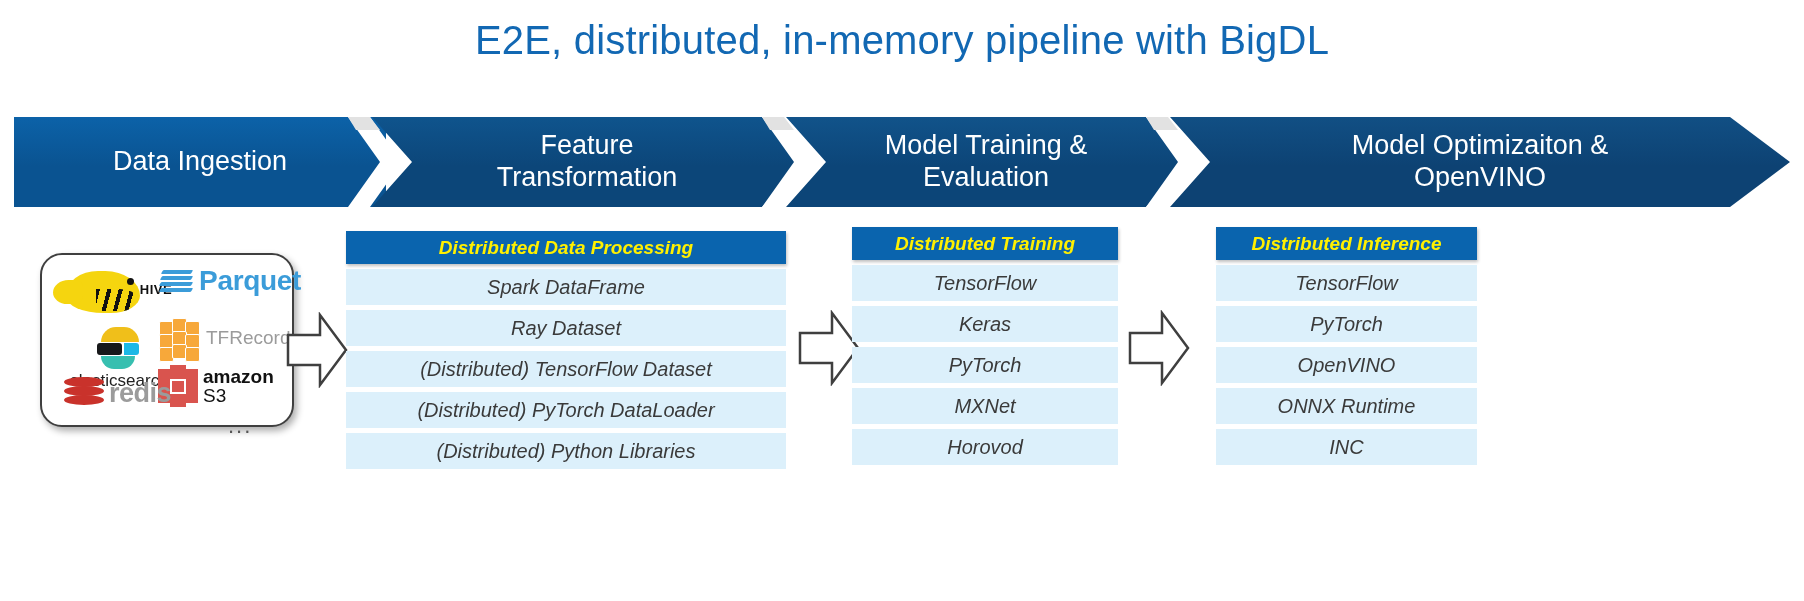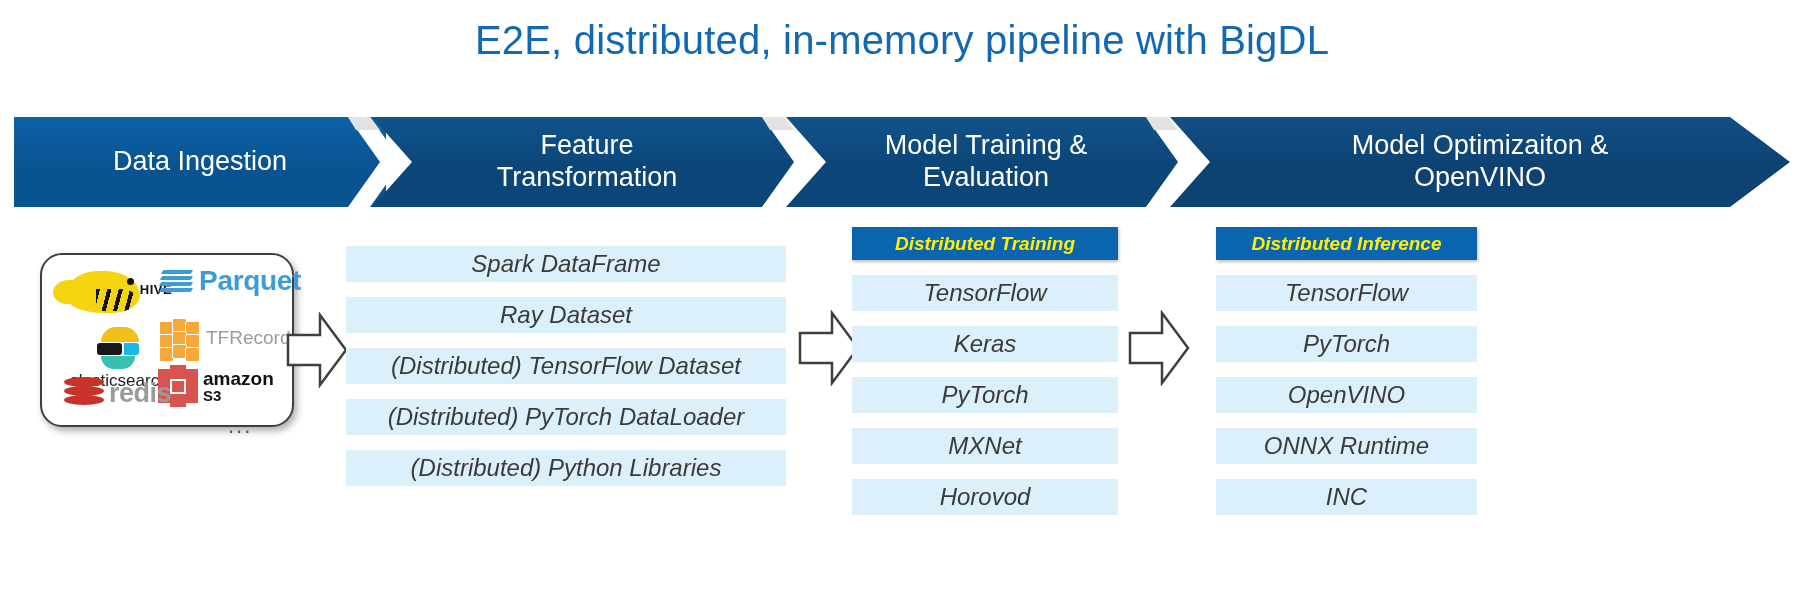--- a/index.html
+++ b/index.html
@@ -76,40 +76,40 @@
   .tf-mark{width:42px;height:42px;margin-right:6px;position:relative;}
   .tf-cube{position:absolute;width:13px;height:13px;background:#F7A83A;border:1px solid #fff;border-radius:2px;}
   .tf-word{font-size:19px;color:#9b9b9b;}
 
   
   .lg-s3{left:116px;top:110px;}
   .s3-mark{width:40px;height:42px;position:relative;margin-right:5px;}
   .s3-p{position:absolute;background:#D9544E;}
   .s3-word{line-height:1.02;}
   .s3-a{font-size:19px;font-weight:bold;color:#111;display:block;}
-  .s3-n{font-size:15px;color:#111;display:block;font-weight:bold;}
+  .s3-n{font-size:19px;color:#111;display:block;}
 
   
   .lg-redis{left:22px;top:122px;}
   .rd-mark{width:40px;height:32px;margin-right:5px;position:relative;}
   .rd-l{position:absolute;left:0;width:40px;height:10px;background:#C9322B;border-radius:50%;}
   .rd-word{font-size:27px;font-weight:bold;color:#9b9b9b;letter-spacing:-.5px;}
 
   .dots{position:absolute;left:186px;top:158px;font-size:22px;color:#555;letter-spacing:2px;}
 
   
   .tbl{position:absolute;}
   .tbl .hd{
     background:#0A64AE;color:#FFF000;font-style:italic;font-weight:bold;
     font-size:19px;text-align:center;height:33px;line-height:33px;
     box-shadow:1px 2px 3px rgba(0,0,0,.25);
   }
   .tbl .rw{
-    background:#DCF0FB;color:#3a3a3a;font-style:italic;font-size:24px;
-    text-align:center;height:36px;line-height:36px;margin-top:15px;
+    background:#DCF0FB;color:#3a3a3a;font-style:italic;font-size:20px;
+    text-align:center;height:36px;line-height:36px;margin-top:5px;
   }
   #t1{left:346px;top:231px;width:440px;}
   #t2{left:852px;top:227px;width:266px;}
   #t3{left:1216px;top:227px;width:261px;}
 
   
   .barrow{position:absolute;}
   .a1{left:286px;top:312px;}
   .a2{left:798px;top:310px;}
   .a3{left:1128px;top:310px;}
@@ -250,20 +250,21 @@
     <polygon points="2,23 34,23 34,3 60,38 34,73 34,53 2,53" fill="#ffffff" stroke="#3f3f3f" stroke-width="2.5" stroke-linejoin="miter"></polygon>
   </svg>
 </div>
 <div class="barrow a3">
   <svg width="62" height="76" viewBox="0 0 62 76">
     <polygon points="2,23 34,23 34,3 60,38 34,73 34,53 2,53" fill="#ffffff" stroke="#3f3f3f" stroke-width="2.5" stroke-linejoin="miter"></polygon>
   </svg>
 </div>
 
 <div class="tbl" id="t1">
+  <div class="hd">Distributed Data Processing</div>
   <div class="rw">Spark DataFrame</div>
   <div class="rw">Ray Dataset</div>
   <div class="rw">(Distributed) TensorFlow Dataset</div>
   <div class="rw">(Distributed) PyTorch DataLoader</div>
   <div class="rw">(Distributed) Python Libraries</div>
 </div>
 
 <div class="tbl" id="t2">
   <div class="hd">Distributed Training</div>
   <div class="rw">TensorFlow</div>

